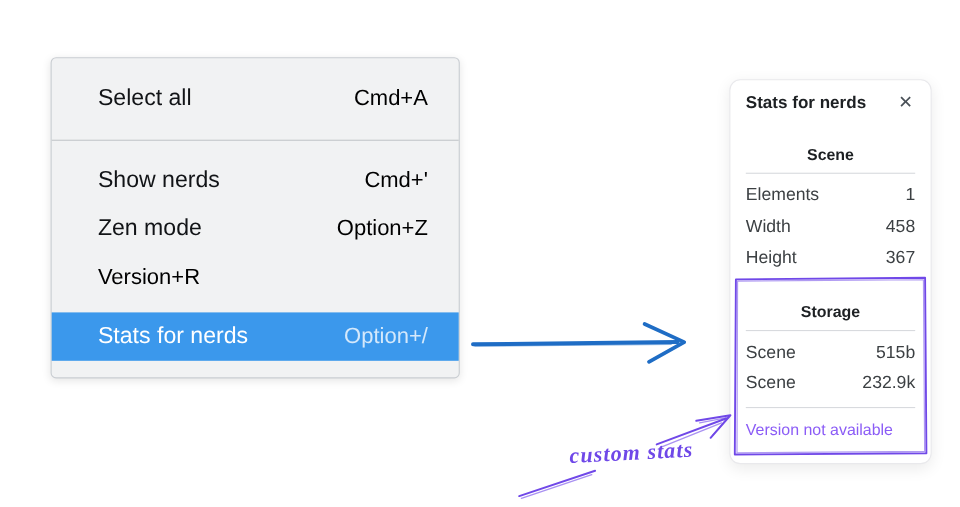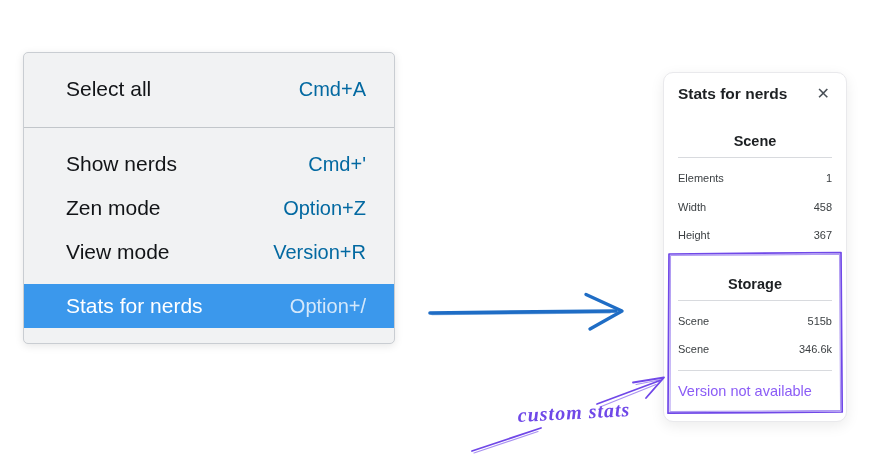--- a/index.html
+++ b/index.html
@@ -2,31 +2,31 @@
 <html><head>
 <meta charset="utf-8">
 <style>
   * { margin:0; padding:0; box-sizing:border-box; }
   html,body { background:#ffffff; }
   body { font-family:"Liberation Sans", sans-serif; }
   .stage { position:relative; width:873px; height:461px; background:#ffffff; overflow:hidden; }
 
   
   .menu {
-    position:absolute; left:23px; top:52px; width:372px;
+    position:absolute; left:46px; top:52px; width:372px;
     background:#f1f2f3; border:1px solid #c9cdd2; border-radius:5px;
     box-shadow:0 2px 8px rgba(0,0,0,0.10);
     padding:14px 0 15px;
   }
   .menu-item {
     height:44px; display:flex; align-items:center; justify-content:space-between;
     padding:0 28px 0 42px; cursor:default;
   }
   .menu-item .mi-label { font-size:21px; color:#121417; }
-  .menu-item .mi-shortcut { font-size:20px; color:#0369a1; }
+  .menu-item .mi-shortcut { font-size:20px; color:#000000; }
   .menu-divider { border-top:1px solid #c2c6ca; margin:16px 0 14px; }
   .menu-item.highlighted { background:#3b98ec; margin-top:10px; }
   .menu-item.highlighted .mi-label { color:#ffffff; }
   .menu-item.highlighted .mi-shortcut { color:rgba(255,255,255,0.78);margin-left:23px; }
 
   
   .panel {
     position:absolute; left:663px; top:72px; width:184px; height:350px;
     background:#ffffff; border:1px solid #e9e9ec; border-radius:10px;
     box-shadow:0 4px 14px rgba(0,0,0,0.08);
@@ -37,21 +37,21 @@
   .panel-close {
     background:none; border:none; font-size:16px; line-height:16px;
     color:#495057; cursor:pointer; padding:0 2px; font-family:"Liberation Sans",sans-serif;
   }
   .section-header {
     text-align:center; font-weight:700; font-size:14.5px; color:#1d2023;
     margin-top:24px; line-height:20px;
   }
   .section-header.first { margin-top:28px; }
   .panel hr { border:none; border-top:1px solid #d8dade; margin:6px 0; }
-  .stat-row { display:flex; justify-content:space-between; line-height:28.5px; font-size:11px; color:#3c4043; }
+  .stat-row { display:flex; justify-content:space-between; line-height:28.5px; font-size:16px; color:#3c4043; }
   .stat-note { font-size:14.5px; color:#8b5cf6; line-height:28.5px; }
 
   
   .overlay { position:absolute; left:0; top:0; width:873px; height:461px; pointer-events:none; }
   .custom-stats-label {
     position:absolute; left:496px; top:401px; width:156px; text-align:center;
     font-family:cursive; font-style:italic; font-weight:700; font-size:20px;
     color:#6f48e8; transform:rotate(-3deg); letter-spacing:1px; white-space:nowrap;
   }
 </style>
@@ -68,21 +68,20 @@
     <div class="menu-divider"></div>
     <div class="menu-item">
       <span class="mi-label">Show nerds</span>
       <span class="mi-shortcut">Cmd+'</span>
     </div>
     <div class="menu-item">
       <span class="mi-label">Zen mode</span>
       <span class="mi-shortcut">Option+Z</span>
     </div>
     <div class="menu-item">
-      <span class="mi-label">View mode</span>
       <span class="mi-shortcut">Version+R</span>
     </div>
     <div class="menu-item highlighted">
       <span class="mi-label">Stats for nerds</span>
       <span class="mi-shortcut">Option+/</span>
     </div>
   </div>
 
   <div class="panel">
     <div class="panel-titlebar">
@@ -106,21 +105,21 @@
     </div>
 
     <div class="section-header">Storage</div>
     <hr>
     <div class="stat-row">
       <span>Scene</span>
       <span>515b</span>
     </div>
     <div class="stat-row">
       <span>Scene</span>
-      <span>346.6k</span>
+      <span>232.9k</span>
     </div>
 
     <hr>
     <div class="stat-note">Version not available</div>
   </div>
 
   <svg class="overlay" viewBox="0 0 873 461">
 
     <g stroke="#1f6dc5" fill="none" stroke-linecap="round" stroke-linejoin="round">
       <path d="M430,313 L616,311" stroke-width="3.6"></path>

